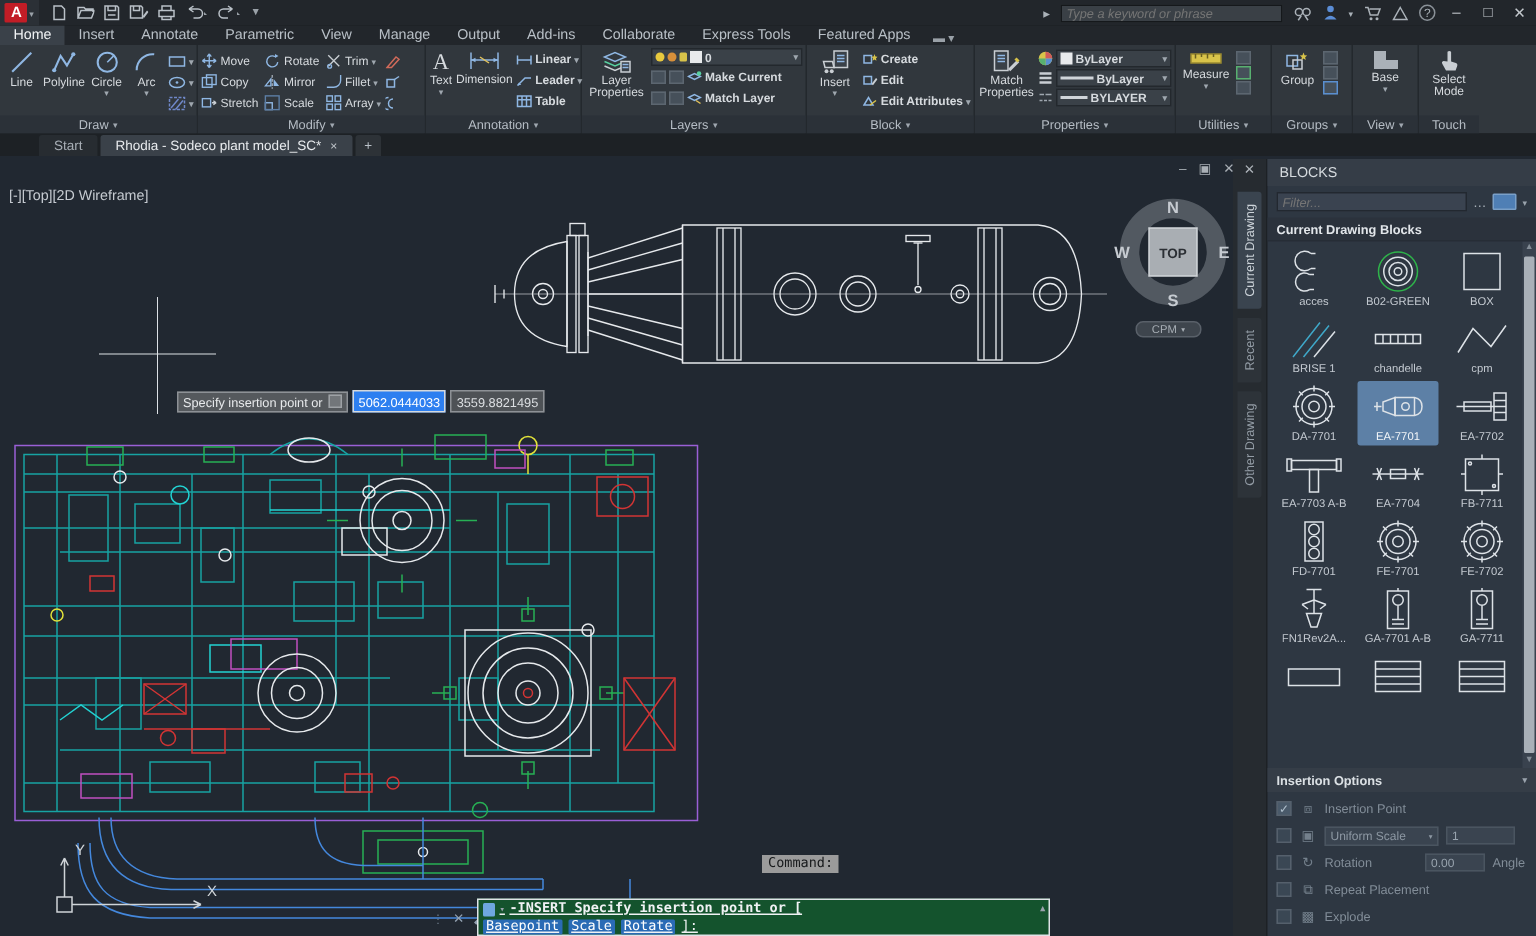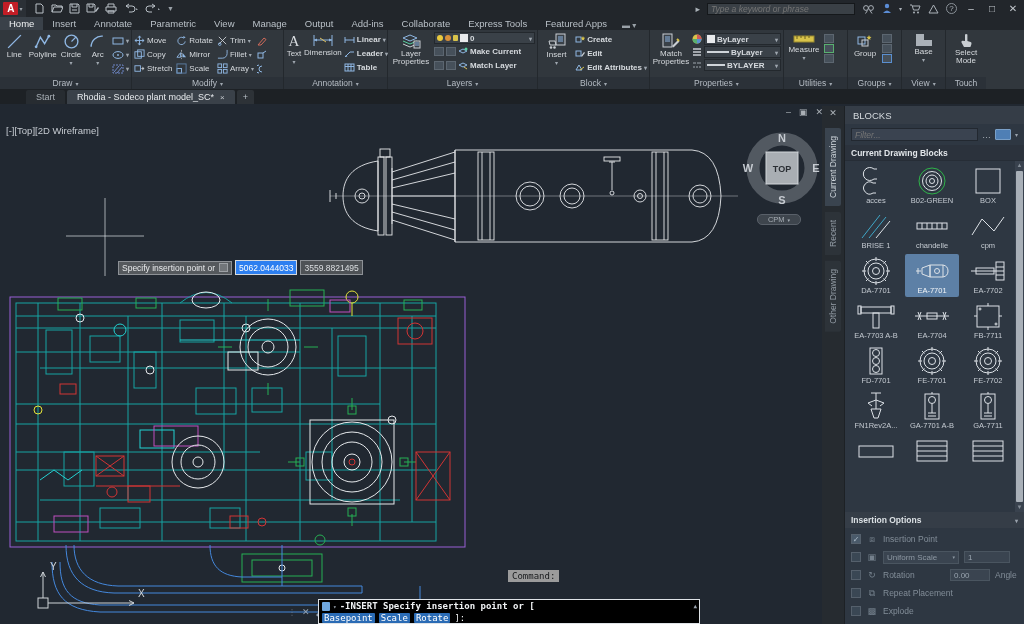--- a/index.html
+++ b/index.html
@@ -62,21 +62,21 @@
 
   
   .dyn{position:absolute;left:118px;top:156px;display:flex;gap:3px;align-items:center;font-size:8.5px;}
   .dyn .prompt{background:#55595d;border:1px solid #8d9196;color:#e8eaec;height:14px;display:flex;align-items:center;padding:0 3px;gap:4px;}
   .dyn .pbtn{width:9px;height:9px;background:#72767a;border:1px solid #9da1a5;display:inline-block;}
   .dyn .fx{background:#2d7ff0;border:1px solid #d5d9dd;color:#fff;height:15px;display:flex;align-items:center;padding:0 3px;min-width:62px;}
   .dyn .fy{background:#4e5256;border:1px solid #8d9196;color:#dcdfe2;height:15px;display:flex;align-items:center;padding:0 3px;min-width:60px;}
 
   
   .cmdpill{position:absolute;left:508px;top:466px;background:#9b9b9b;color:#17191b;font-family:"DejaVu Sans Mono",monospace;font-size:9px;padding:0 4px;height:12px;line-height:12px;}
-  .cmdbox{position:absolute;left:318px;top:495px;width:382px;height:25px;background:#000000;border:1px solid #dfe3e7;font-family:"DejaVu Sans Mono",monospace;font-size:9px;color:#f0f2f4;padding:0 3px;}
+  .cmdbox{position:absolute;left:318px;top:495px;width:382px;height:25px;background:#14532d;border:1px solid #dfe3e7;font-family:"DejaVu Sans Mono",monospace;font-size:9px;color:#f0f2f4;padding:0 3px;text-decoration:underline;}
   .cmdbox .l1{display:flex;align-items:center;gap:3px;height:12px;}
   .cmdbox .l1 b{font-weight:bold;}
   .cmdbox .l2{display:flex;align-items:center;gap:4px;height:12px;}
   .kw{background:#2a6bb5;color:#fff;padding:0 2px;border-radius:1px;}
   .cmdico{width:8px;height:9px;background:#6ea7e0;display:inline-block;border-radius:1px;}
   .cmdscroll{position:absolute;right:2px;top:2px;color:#9aa3ad;font-size:6px;}
   .cmdleft{position:absolute;left:288px;top:503px;display:flex;gap:5px;align-items:center;color:#93a2b2;font-size:10px;}
   .grip{color:#6c7a88;font-size:8px;letter-spacing:1px;}
 
   

